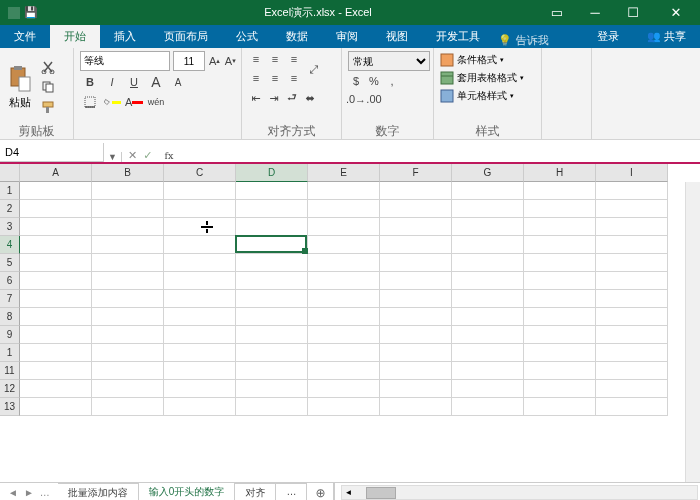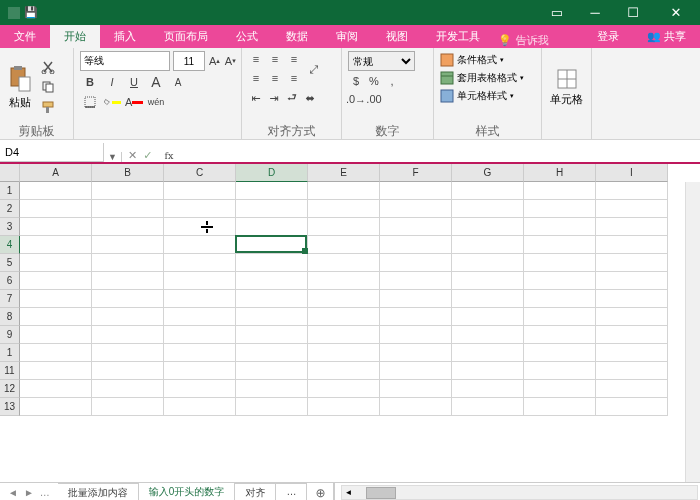--- a/index.html
+++ b/index.html
@@ -3,21 +3,21 @@
 <meta charset="utf-8">
 <style>
 * { margin: 0; padding: 0; box-sizing: border-box; font-family: "Microsoft YaHei", "Segoe UI", sans-serif; }
 body { width: 700px; height: 500px; overflow: hidden; background: #fff; font-size: 11px; }
 .titlebar { background: #0e6838; height: 25px; display: flex; align-items: center; justify-content: space-between; color: #fff; padding: 0 0 0 8px; }
 .titlebar-left { width: 90px; display: flex; gap: 4px; align-items: center; }
 .titlebar-center { flex: 1; text-align: center; font-size: 11px; }
 .titlebar-right { display: flex; height: 100%; }
 .titlebtn { width: 38px; height: 100%; display: flex; align-items: center; justify-content: center; font-size: 13px; }
 .titlebtn:last-child { width: 48px; }
-.tabbar { background: #ec4899; height: 23px; display: flex; align-items: flex-end; color: #fff; font-size: 11px; position: relative; }
+.tabbar { background: #0369a1; height: 23px; display: flex; align-items: flex-end; color: #fff; font-size: 11px; position: relative; }
 .tab { padding: 4px 14px; cursor: pointer; }
 .tab.active { background: #f3f3f3; color: #217346; }
 .tab.file { background: transparent; }
 .tell { display: flex; align-items: center; gap: 4px; margin-left: 4px; opacity: 0.8; }
 .ribbon { background: #f3f3f3; border-bottom: 1px solid #d4d4d4; height: 92px; display: flex; }
 .group { border-right: 1px solid #d4d4d4; padding: 3px 6px 2px 6px; display: flex; flex-direction: column; justify-content: space-between; }
 .group-label { text-align: center; font-size: 12px; color: #666; height: 14px; }
 .group-body { flex: 1; display: flex; flex-direction: column; gap: 2px; }
 .clipboard-body { flex-direction: row; align-items: center; gap: 4px; }
 .big-btn { display: flex; flex-direction: column; align-items: center; gap: 2px; font-size: 11px; padding: 2px; }
@@ -68,20 +68,21 @@
 </head>
 <body>
 
 <div class="titlebar">
   <div class="titlebar-left">
     <svg width="12" height="12" viewBox="0 0 12 12">
         <rect width="12" height="12" fill="#fff" opacity="0.2"></rect>
       </svg>
     <span>💾</span>
   </div>
+  <div class="titlebar-center">Excel演示.xlsx - Excel</div>
   <div class="titlebar-right">
     <div class="titlebtn">▭</div>
     <div class="titlebtn">─</div>
     <div class="titlebtn">☐</div>
     <div class="titlebtn">✕</div>
   </div>
 </div>
 
 <div class="tabbar">
   <div class="tab file">文件</div>
@@ -198,21 +199,21 @@
         <span class="ribbtn small">⇥</span>
         <span class="ribbtn small">⮐</span>
         <span class="ribbtn small">⬌</span>
       </div>
     </div>
     <div class="group-label">对齐方式</div>
   </div>
 
   <div class="group" style="width:92px">
     <div class="group-body">
-      <select style="width:67px;height:20px;border:1px solid #aaa;font-size:10px"><option>常规</option></select>
+      <select style="width:82px;height:20px;border:1px solid #aaa;font-size:10px"><option>常规</option></select>
       <div class="hstack">
         <span class="ribbtn small">$</span>
         <span class="ribbtn small">%</span>
         <span class="ribbtn small">,</span>
       </div>
       <div class="hstack">
         <span class="ribbtn small">.0→</span>
         <span class="ribbtn small">.00</span>
       </div>
     </div>
@@ -241,30 +242,20 @@
             <rect x="1" y="1" width="12" height="12" fill="#88b0d8" stroke="#406090"></rect>
           </svg>
           <span>单元格样式</span>
           <span style="font-size:7px">▾</span>
         </div>
     </div>
     <div class="group-label">样式</div>
   </div>
 
   <div class="group" style="width:50px">
-    <div class="group-body" style="align-items:center;justify-content:center">
-      <div class="big-btn">
-        <svg width="22" height="22">
-            <rect x="2" y="2" width="18" height="18" fill="#fff" stroke="#888"></rect>
-            <line x1="2" y1="11" x2="20" y2="11" stroke="#888"></line>
-            <line x1="11" y1="2" x2="11" y2="20" stroke="#888"></line>
-          </svg>
-        <span>单元格</span>
-      </div>
-    </div>
     <div class="group-label"></div>
   </div>
 
 </div>
 
 <div style="height:4px;background:#fff"></div>
 
 <div class="namebox-row">
   <input class="namebox" value="D4" style="">
   <div class="nameboxarrow">▼</div>

